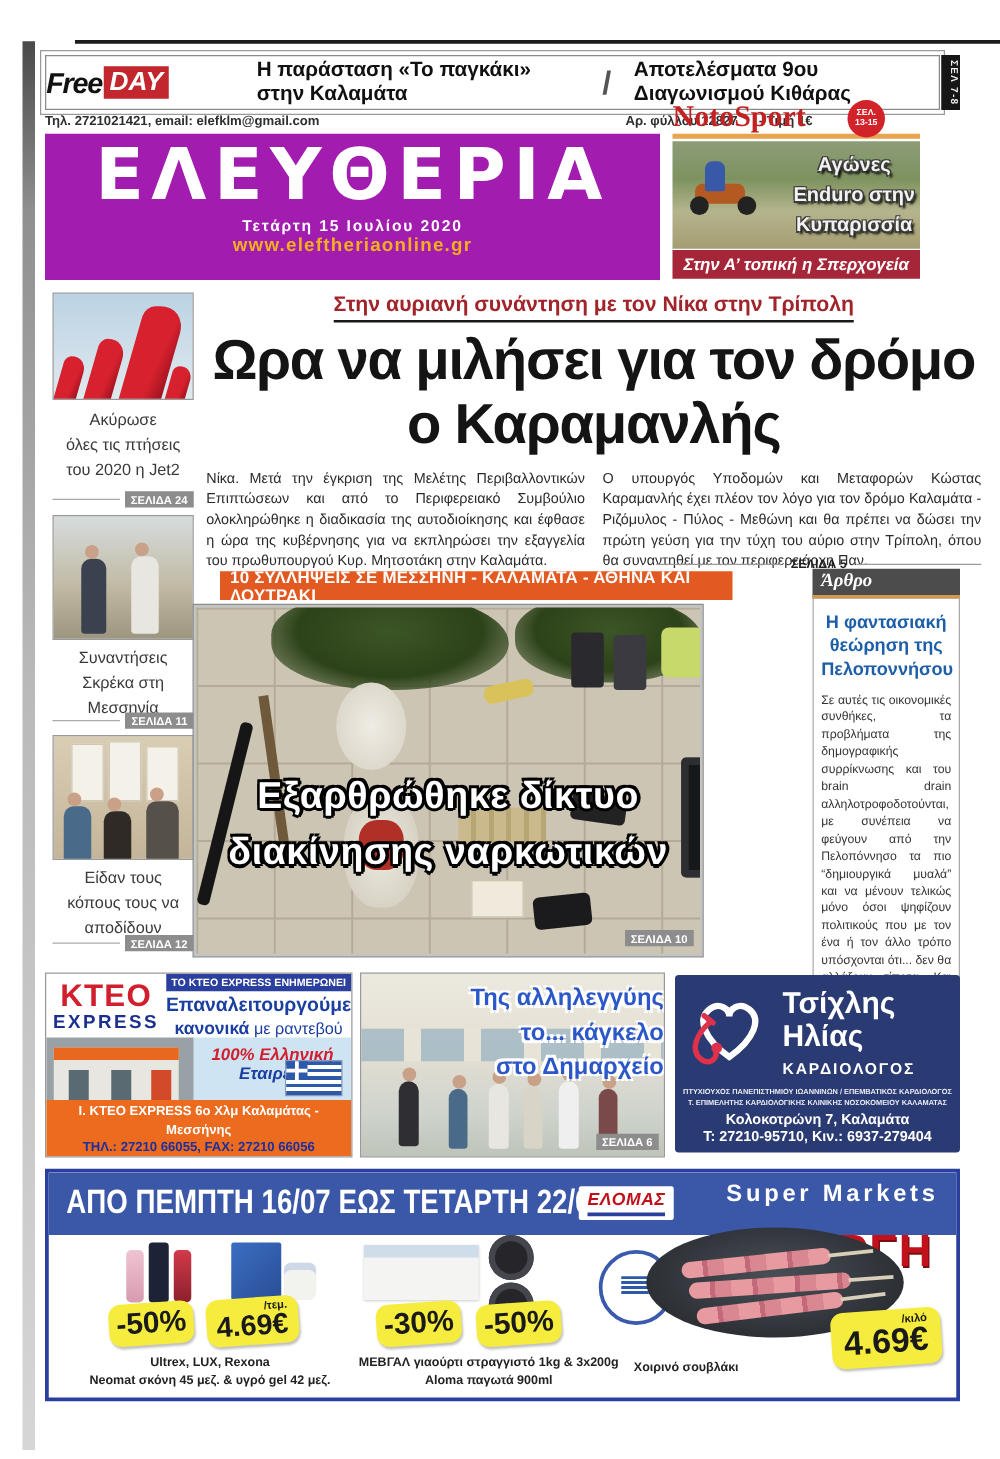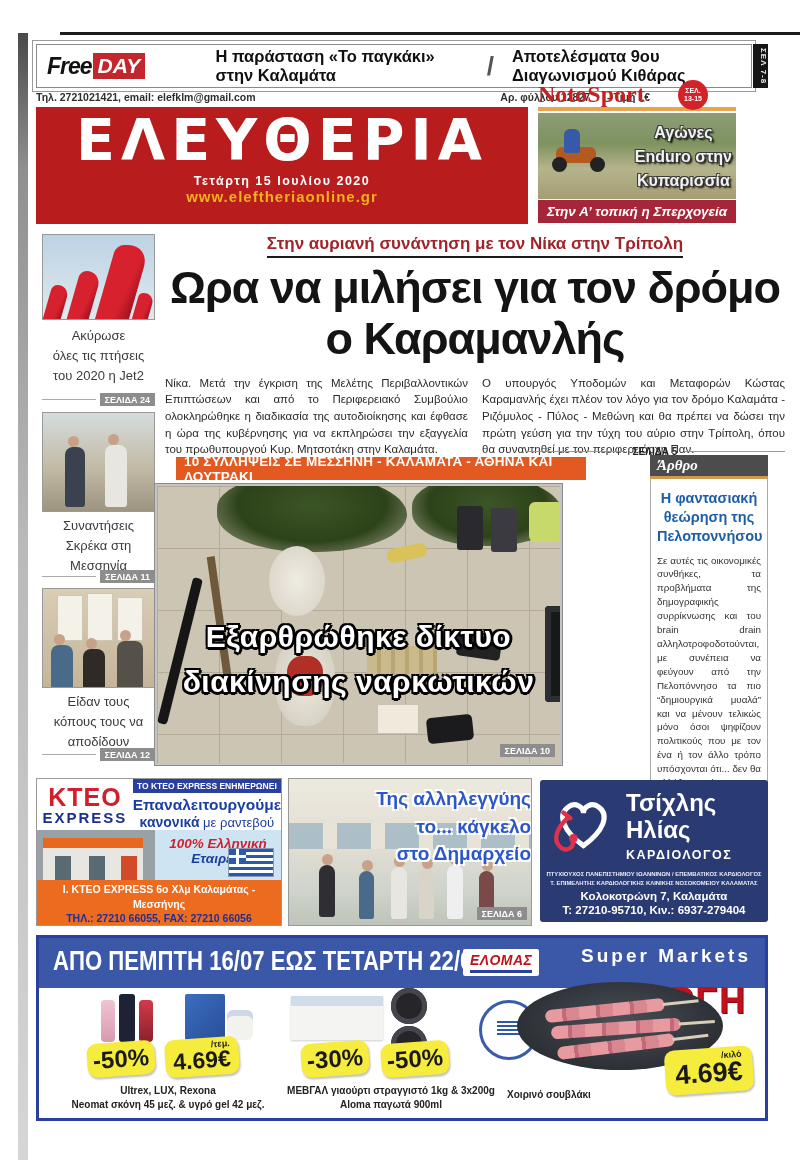--- a/index.html
+++ b/index.html
@@ -7,34 +7,34 @@
         font-family:"Liberation Sans",sans-serif;color:#222;}
   .abs{position:absolute;}
   .prelines{white-space:pre-line;}
 
   
   .top-rule{left:60px;top:32px;width:740px;height:3px;background:#1c1c1c;}
   .left-shadow{left:18px;top:33px;width:10px;height:1127px;
       background:linear-gradient(180deg,#4a4a4a 0%,#8f8f8f 12%,#b9b9b9 45%,#d6d6d6 100%);}
   .freeday-bar{left:36px;top:44px;width:714px;height:42px;border:1px solid #8a8a8a;
       box-shadow:0 0 0 3px #fff,0 0 0 4px #9a9a9a;display:flex;align-items:center;background:#fff;}
-  .fd-logo{display:flex;align-items:center;margin-left:10px;font-style:italic;font-weight:900;}
+  .fd-logo{display:flex;align-items:center;font-style:italic;font-weight:900;}
   .fd-free{font-size:23px;color:#111;letter-spacing:-1px;}
   .fd-day{font-size:21px;color:#fff;background:#c1272d;padding:1px 5px;margin-left:1px;}
   .fd-item{font-size:16.5px;font-weight:bold;color:#101010;}
   .fd-item1{margin-left:70px;}
   .fd-slash{font-size:26px;color:#555;margin:0 18px;font-weight:bold;}
   .sel-tag{left:753px;top:44px;width:15px;height:44px;background:#161616;color:#eee;
       writing-mode:vertical-rl;font-size:8px;font-weight:bold;text-align:center;letter-spacing:1px;}
   .infoline{left:36px;top:91px;width:614px;display:flex;justify-content:space-between;
       font-size:10.5px;font-weight:bold;color:#2e2e2e;}
   .info-right span{margin-left:14px;}
 
   
-  .masthead{left:36px;top:107px;width:492px;height:117px;background:#b91c1c;text-align:center;
+  .masthead{left:36px;top:107px;width:492px;height:117px;background:#a21caf;text-align:center;
       display:flex;flex-direction:column;justify-content:flex-start;}
   .mh-title{font-family:"DejaVu Sans",sans-serif;font-weight:900;color:#fff;font-size:57px;
       letter-spacing:6px;line-height:1.1;margin-top:2px;}
   .mh-date{color:#fff;font-size:12.5px;font-weight:bold;letter-spacing:1.5px;margin-top:2px;}
   .mh-site{color:#f2b01e;font-size:15px;font-weight:bold;letter-spacing:1px;}
 
   
   .notosport{left:538px;top:82px;width:198px;height:142px;}
   .ns-title{font-family:"Liberation Serif",serif;font-weight:bold;color:#c32222;font-size:24px;
       line-height:24px;}

